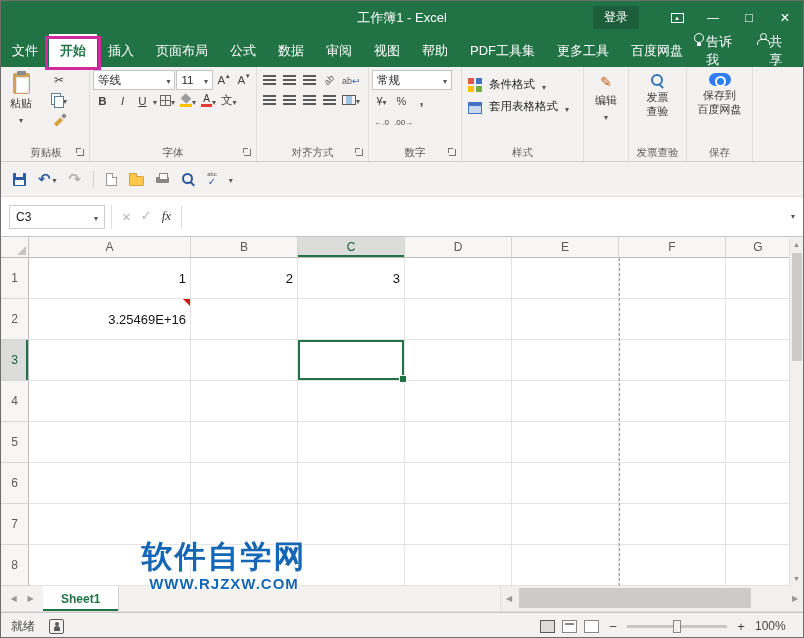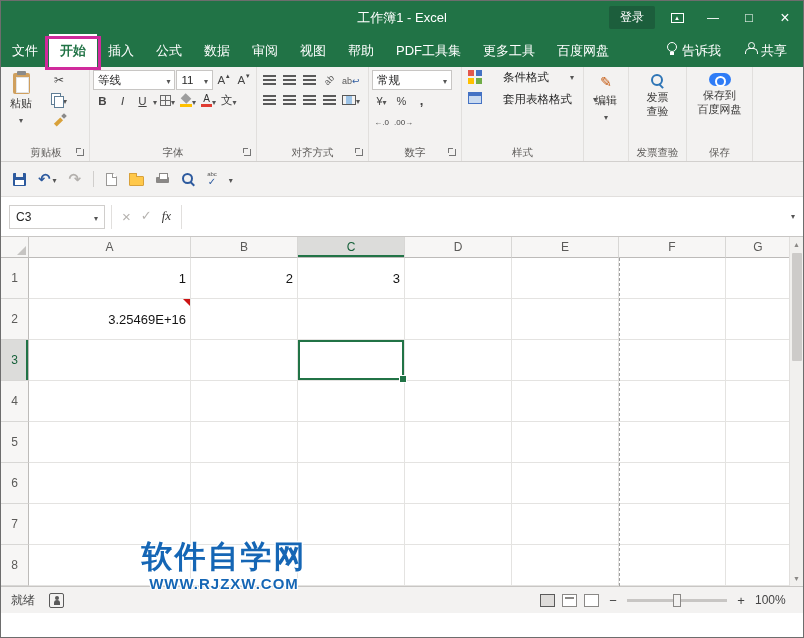--- a/index.html
+++ b/index.html
@@ -3,21 +3,21 @@
 <meta charset="utf-8">
 <style>
 *{margin:0;padding:0;box-sizing:border-box}
 body{font-family:"Liberation Sans","DejaVu Sans",sans-serif;background:#777;overflow:hidden}
 .window{width:804px;height:638px;background:#fff;position:relative;overflow:hidden;font-size:12px;color:#262626;border:1px solid #6d6d6d}
 
 
 .titlebar{height:33px;background:#217346;position:relative;display:flex;align-items:center;color:#fff}
 .tb-title{position:absolute;left:0;right:0;text-align:center;font-size:13px;pointer-events:none}
 .tb-right{margin-left:auto;display:flex;align-items:center;height:100%;z-index:2}
-.login-btn{background:#1c5e3c;border-radius:2px;padding:3px 11px;font-size:12px;margin-right:4px;cursor:default}
+.login-btn{background:#1c5e3c;border-radius:2px;padding:3px 11px;font-size:12px;margin-right:20px;cursor:default}
 .winbtn{width:36px;height:100%;display:flex;align-items:center;justify-content:center;font-size:13px}
 .ic-ribopt{width:13px;height:10px;border:1px solid #fff;display:flex;align-items:center;justify-content:center}
 .ic-ribopt::after{content:'▴';font-size:7px;color:#fff}
 .ic-min::after{content:'—';font-size:12px}
 .ic-max::after{content:'□';font-size:13px}
 .ic-close::after{content:'×';font-size:16px}
 
 
 .tabrow{height:33px;background:#217346;display:flex;align-items:stretch;color:#fff;font-size:13px}
 .tab{display:flex;align-items:center;padding:0 11px;white-space:nowrap}
@@ -72,21 +72,21 @@
 .ic-orient{display:inline-block;transform:rotate(-45deg);font-size:9px;color:#595959}
 .ic-orient::before{content:'ab'}
 .ic-wrap::before{content:'ab';font-size:9px;color:#595959}
 .ic-wrap::after{content:'↩';font-size:9px;color:#2d5a9e}
 .ic-merge{width:14px;height:10px;border:1px solid #595959;background:linear-gradient(#9dc3e6,#9dc3e6) center/6px 8px no-repeat;display:inline-block}
 .ic-currency::before{content:'¥';font-size:11px;color:#444}
 .ic-percent::before{content:'%';font-size:11px;color:#444}
 .ic-comma::before{content:',';font-size:13px;font-weight:bold;color:#444}
 .ic-incdec::before{content:'←.0';font-size:8px;color:#444}
 .ic-decdec::before{content:'.00→';font-size:8px;color:#444}
-.style-row{display:flex;align-items:flex-start;gap:21px;height:22px;font-size:11.5px;color:#262626;padding:0 3px;white-space:nowrap}
+.style-row{display:flex;align-items:flex-end;gap:7px;height:22px;font-size:11.5px;color:#262626;padding:0 3px;white-space:nowrap}
 .ic-cond{width:14px;height:14px;flex:none;background:linear-gradient(#e2574c,#e2574c) 0 0/6px 6px no-repeat,linear-gradient(#4472c4,#4472c4) 8px 0/6px 6px no-repeat,linear-gradient(#ffc000,#ffc000) 0 8px/6px 6px no-repeat,linear-gradient(#70ad47,#70ad47) 8px 8px/6px 6px no-repeat}
 .ic-tablefmt{width:14px;height:12px;flex:none;border:1px solid #4472c4;background:linear-gradient(#4472c4,#4472c4) 0 0/14px 3px no-repeat,linear-gradient(#c9daf0,#c9daf0) 0 3px/14px 9px no-repeat}
 .ic-cellstyle{width:14px;height:12px;flex:none;background:linear-gradient(#ffd966,#ffd966) 0 0/7px 6px no-repeat,linear-gradient(#9dc3e6,#9dc3e6) 7px 0/7px 6px no-repeat,linear-gradient(#a9d18e,#a9d18e) 0 6px/7px 6px no-repeat,linear-gradient(#f4b183,#f4b183) 7px 6px/7px 6px no-repeat}
 .ic-cellsgrid{width:18px;height:13px;border:1px solid #8a8886;background:linear-gradient(#70ad47,#70ad47) 0 0/18px 3px no-repeat,linear-gradient(#8a8886,#8a8886) 0 7px/18px 1px no-repeat,linear-gradient(#8a8886,#8a8886) 6px 0/1px 13px no-repeat,linear-gradient(#8a8886,#8a8886) 12px 0/1px 13px no-repeat}
 .ic-edit::before{content:'✎';font-size:14px;color:#c55a11}
 .ic-maglg{width:15px;height:15px;position:relative;display:inline-block}
 .ic-maglg::before{content:'';position:absolute;left:1px;top:1px;width:8px;height:8px;border:2px solid #2e75b6;border-radius:50%}
 .ic-maglg::after{content:'';position:absolute;right:1px;bottom:1px;width:6px;height:2px;background:#2e75b6;transform:rotate(45deg)}
 .ic-pan{width:22px;height:13px;background:#2f7cf6;border-radius:7px;position:relative;display:inline-block}
 .ic-pan::after{content:'';position:absolute;left:6px;top:3px;width:7px;height:7px;border:2px solid #fff;border-radius:50%}
@@ -200,20 +200,21 @@
     </div>
   </div>
 
   <div class="tabrow">
     <div class="tab">文件</div>
     <div class="tab active">
       <span>开始</span>
       <span class="ann-box"></span>
     </div>
     <div class="tab">插入</div>
+    <div class="tab">页面布局</div>
     <div class="tab">公式</div>
     <div class="tab">数据</div>
     <div class="tab">审阅</div>
     <div class="tab">视图</div>
     <div class="tab">帮助</div>
     <div class="tab">PDF工具集</div>
     <div class="tab">更多工具</div>
     <div class="tab">百度网盘</div>
     <div class="tabrow-right">
       <span class="tr-item">
@@ -576,20 +577,34 @@
       </div>
     <div class="vscroll">
       <span class="vs-btn ic-triup"></span>
       <span class="vs-thumb"></span>
       <span class="vs-space"></span>
       <span class="vs-btn ic-tridown"></span>
     </div>
   <div class="page-break" style="left: 618px;"></div>
     </div>
 
+  <div class="sheetbar">
+    <div class="sb-nav">
+      <span class="ic-trileft"></span>
+      <span class="ic-triright"></span>
+    </div>
+    <div class="sheettab">Sheet1</div>
+    <div class="hscroll">
+      <span class="hs-btn ic-trileft"></span>
+      <span class="hs-track">
+          <span class="hs-thumb"></span>
+        </span>
+      <span class="hs-btn ic-triright"></span>
+    </div>
+  </div>
 
   <div class="statusbar">
     <span>就绪</span>
     <span class="access"></span>
     <div class="sb-right">
       <span class="vw vw-normal active"></span>
       <span class="vw vw-layout"></span>
       <span class="vw vw-break"></span>
       <span class="zbtn">−</span>
       <span class="ztrack">

